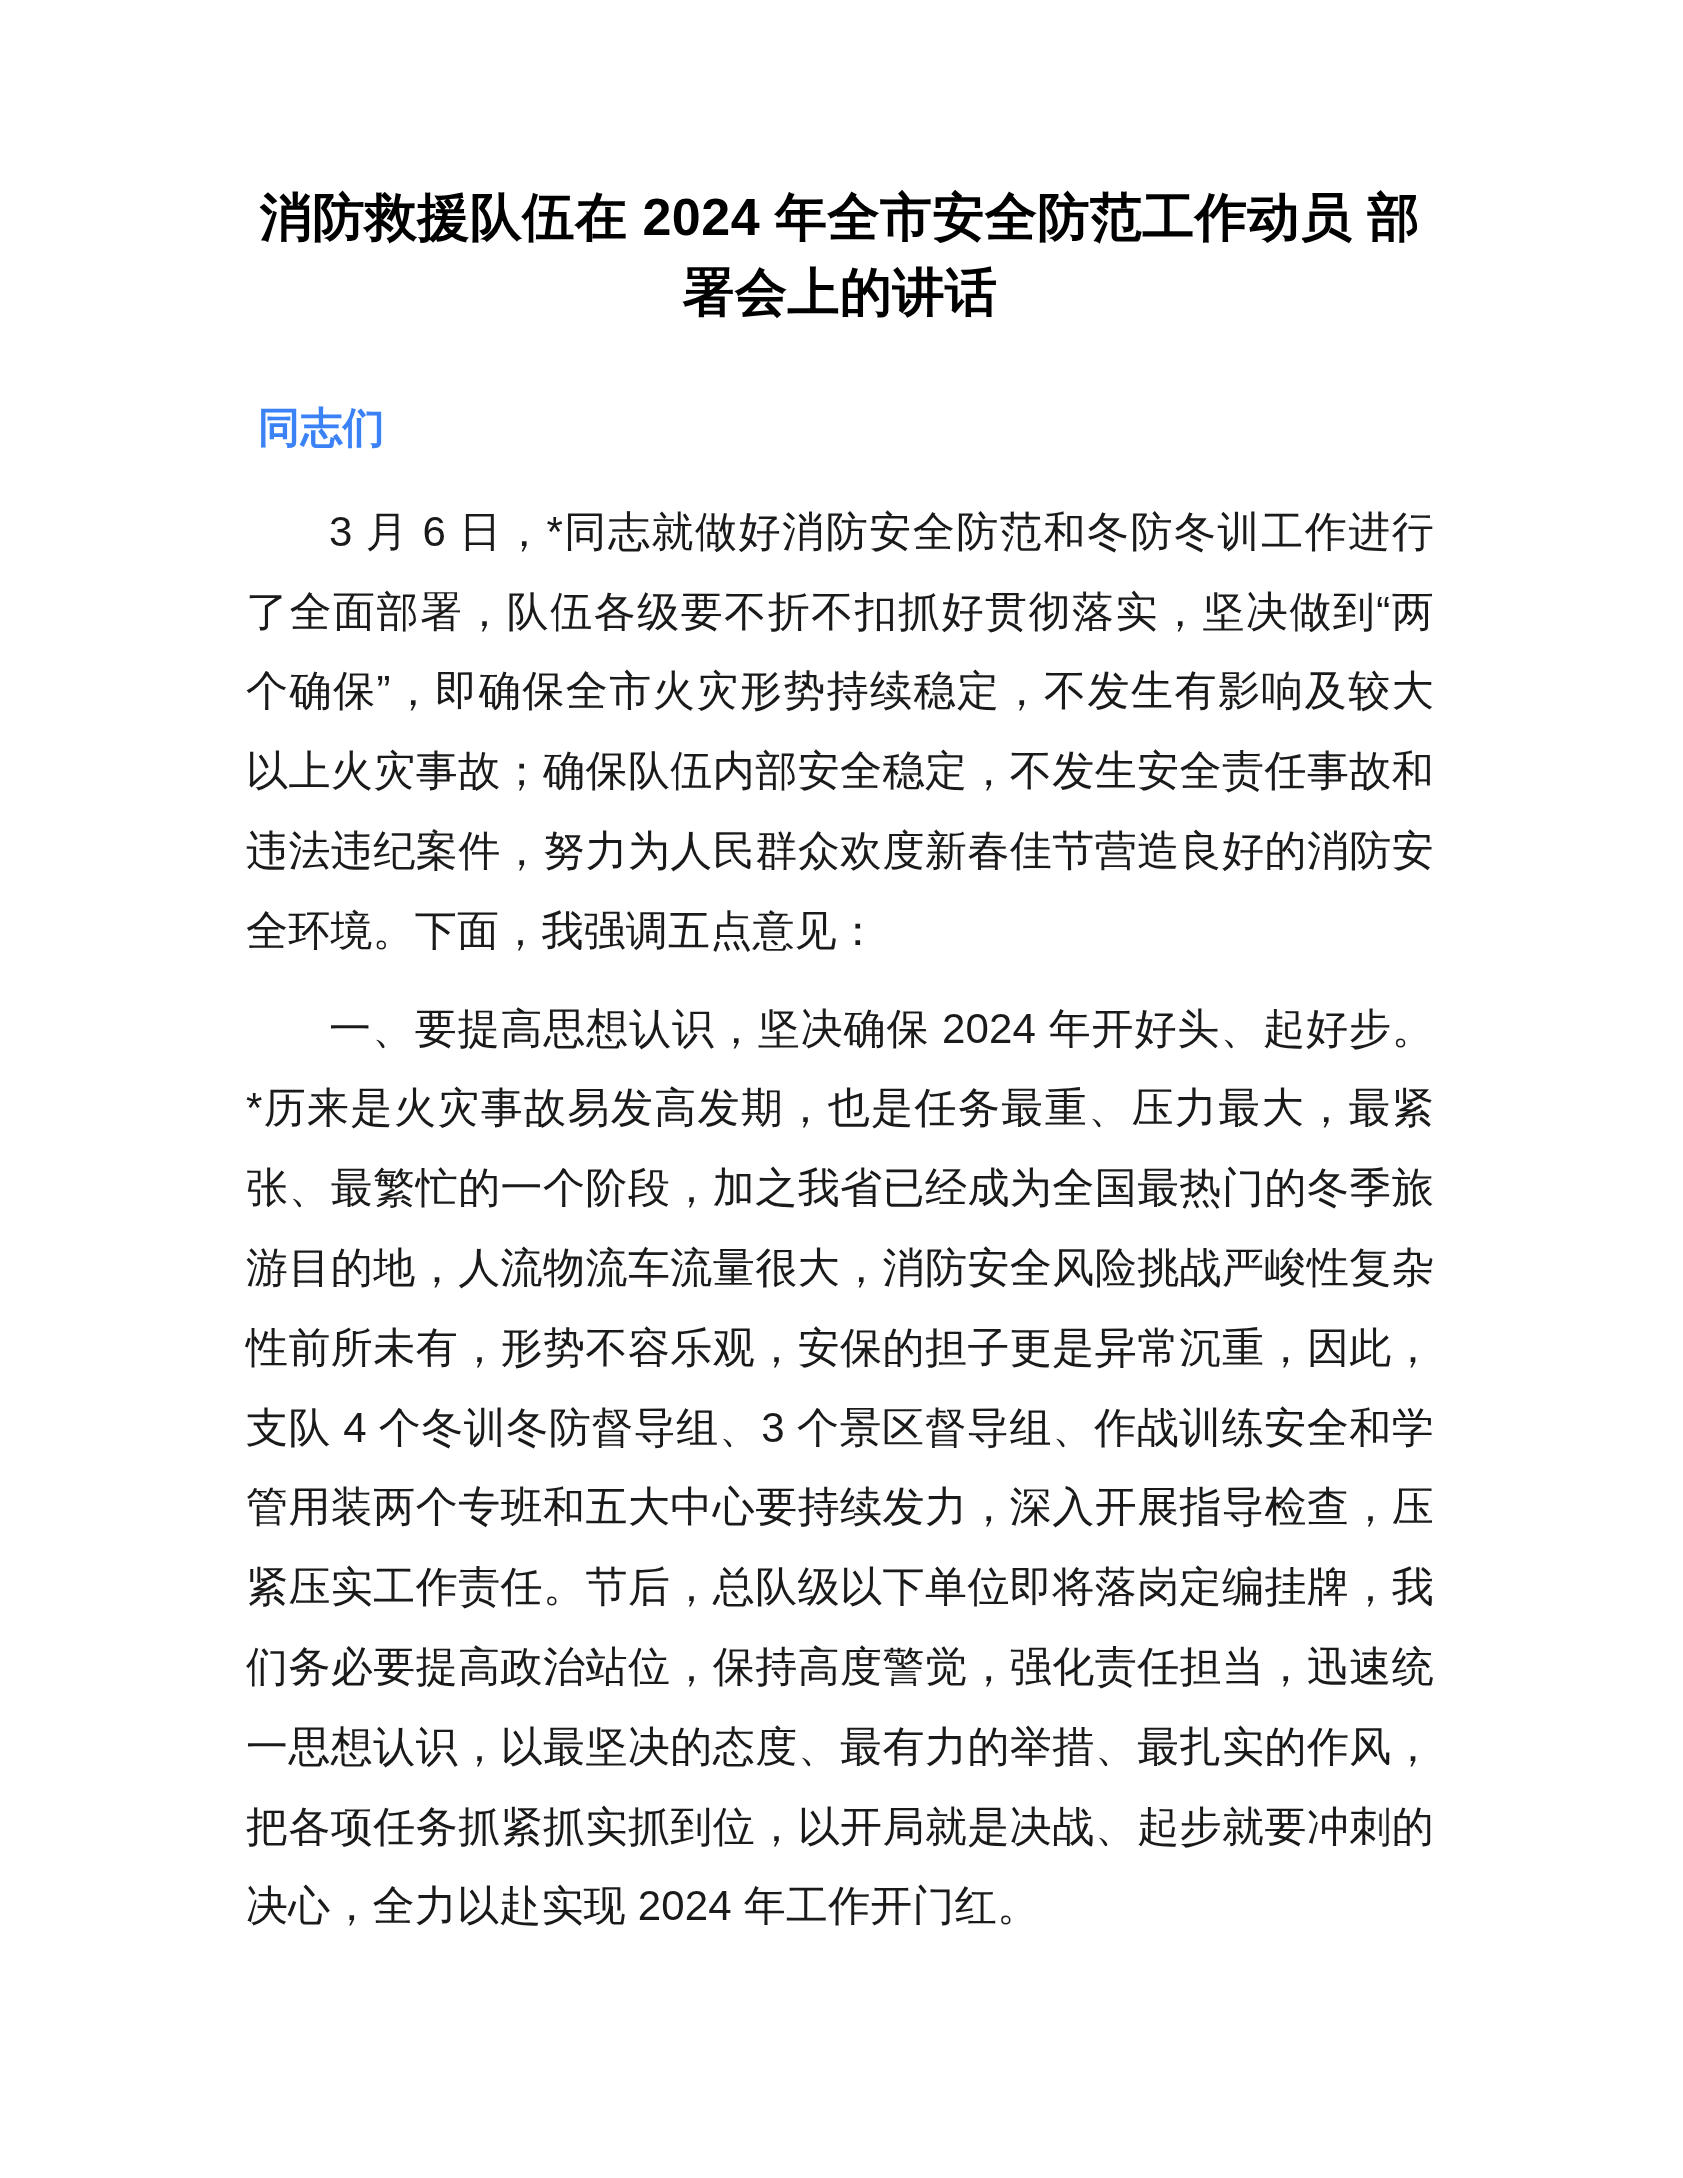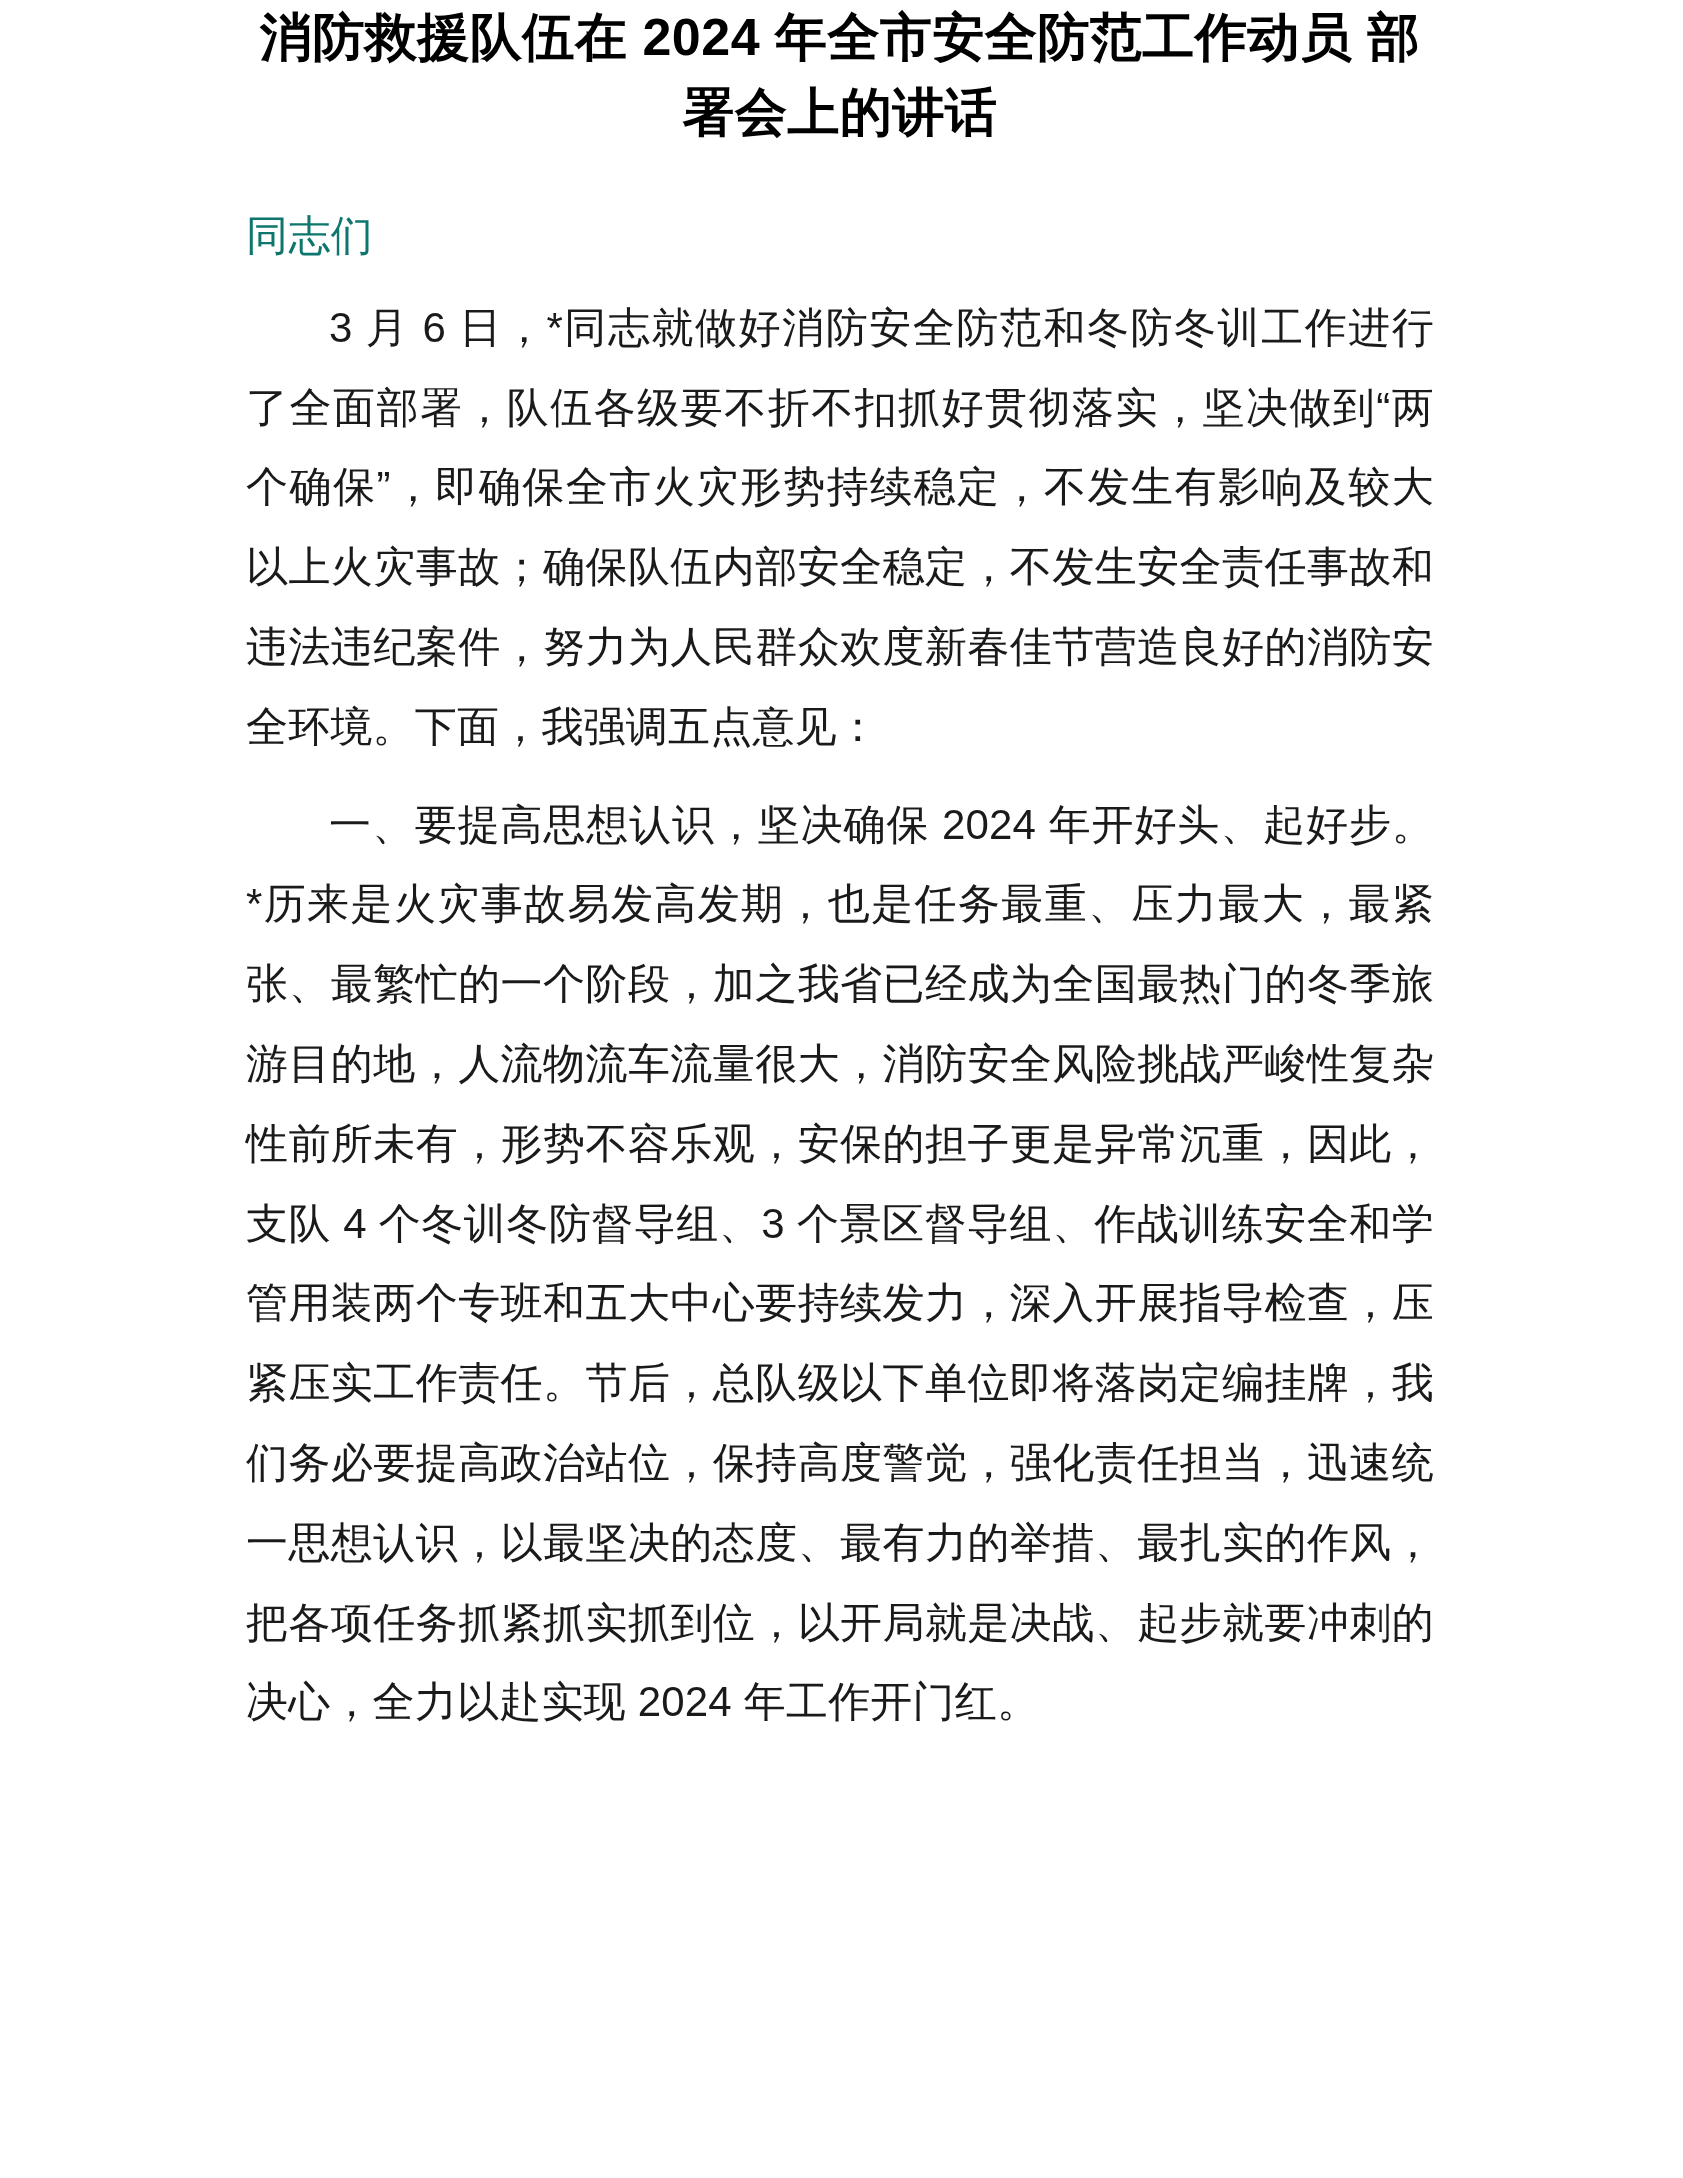--- a/index.html
+++ b/index.html
@@ -30,31 +30,33 @@
     width: 1188px;
   }
 
   .doc-title {
     font-size: 52px;
     font-weight: bold;
     line-height: 1.45;
     text-align: center;
     letter-spacing: 0.5px;
     margin: 0;
+    padding-top: 180px;
     color: #000000;
     word-break: break-all;
   }
 
   .salutation {
     font-size: 42px;
     line-height: 1.62;
-    margin: 0;
+    margin: 12px;
     padding-top: 51px;
-    color: #0f766e;
+    color: #3b82f6;
     letter-spacing: 0.4px;
+    font-weight: bold;
   }
 
   .para {
     font-size: 42px;
     line-height: 1.9;
     margin: 0;
     padding-top: 18px;
     text-indent: 83px;
     text-align: justify;
     text-justify: inter-ideograph;

